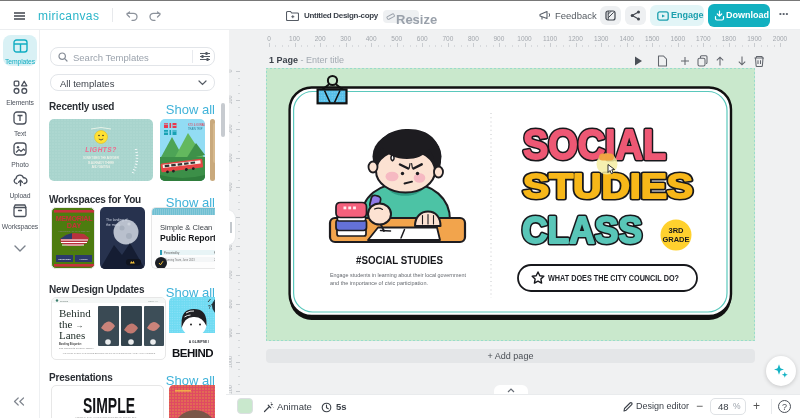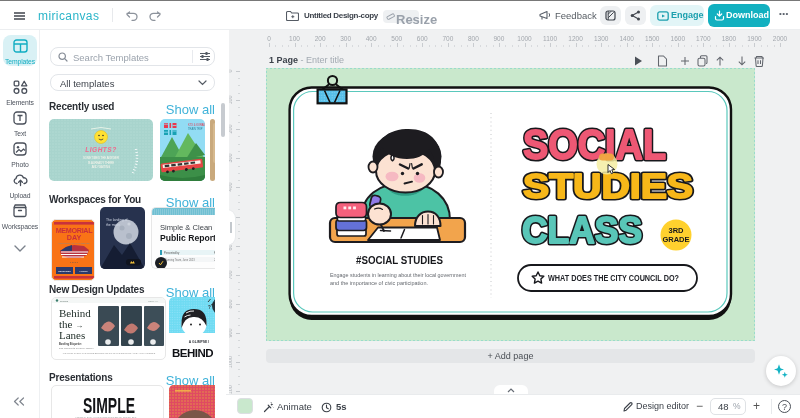--- a/index.html
+++ b/index.html
@@ -230,21 +230,21 @@
       <rect x="3" y="4" width="22" height="40" rx="2" fill="#d6b98e"></rect>
       <circle cx="14" cy="52" r="6" fill="#2a2a2a"></circle>
       <path d="M11 52 a3 3 0 0 1 6 0" fill="#c9a97c"></path>
       <text x="14" y="10" text-anchor="middle" font-size="3" fill="#7a5c34">• • •</text>
     </svg>
   </div>
 
   <div class="sechead" style="left:9px;top:164px">Workspaces for You</div>
   <div class="showall" style="right:14px;top:164.5px">Show all</div>
 
-  <div class="thumb" style="left:10.5px;top:189px;width:44.5px;height:62px;background:#f97316;border:1px solid #e7e7e7">
+  <div class="thumb" style="left:10.5px;top:177px;width:44.5px;height:62px;background:#4d7c0f;border:1px solid #e7e7e7">
     <svg width="44" height="61" viewBox="0 0 44 61">
       <rect x="2" y="2" width="40" height="2.6" fill="#c8323c"></rect>
       <text x="22" y="12.5" text-anchor="middle" font-size="7.2" font-weight="bold" fill="#ca2f3a" letter-spacing="-.3">MEMORIAL</text>
       <text x="22" y="20" text-anchor="middle" font-size="7.2" font-weight="bold" fill="#ca2f3a">DAY</text>
       <text x="22" y="24" text-anchor="middle" font-size="2.2" fill="#888">HONORING ALL WHO SERVED</text>
       <g transform="translate(6,25)">
         <path d="M2 6 L8 2 L16 0 L26 1 L31 5 L29 10 L22 13 L10 13 L3 10 Z" fill="#b8323e"></path>
         <path d="M3 7h27M3 9.5h26M4 12h22" stroke="#fff" stroke-width="1"></path>
         <path d="M2 6 L14 6 L14 0 L8 2 Z" fill="#2c3a6b"></path>
       </g>

